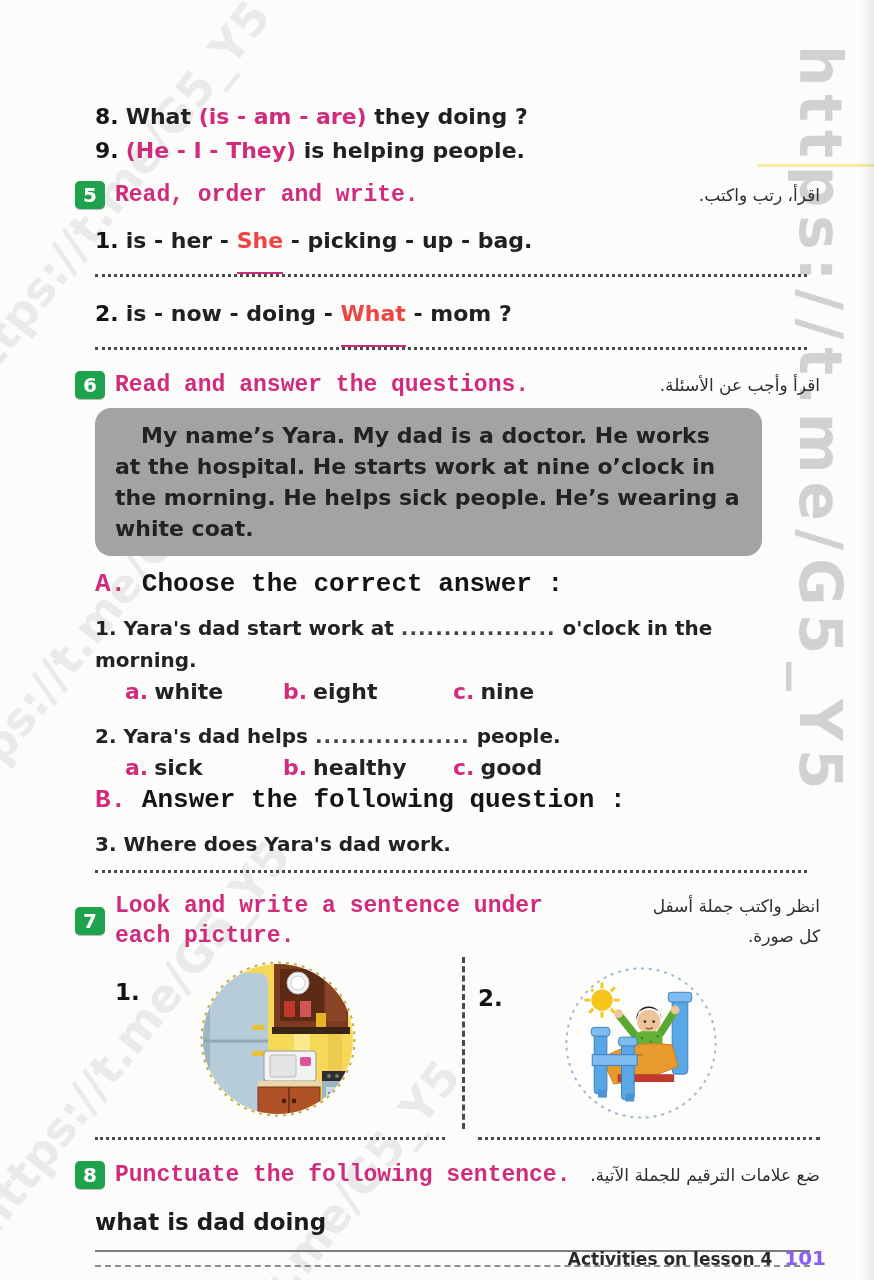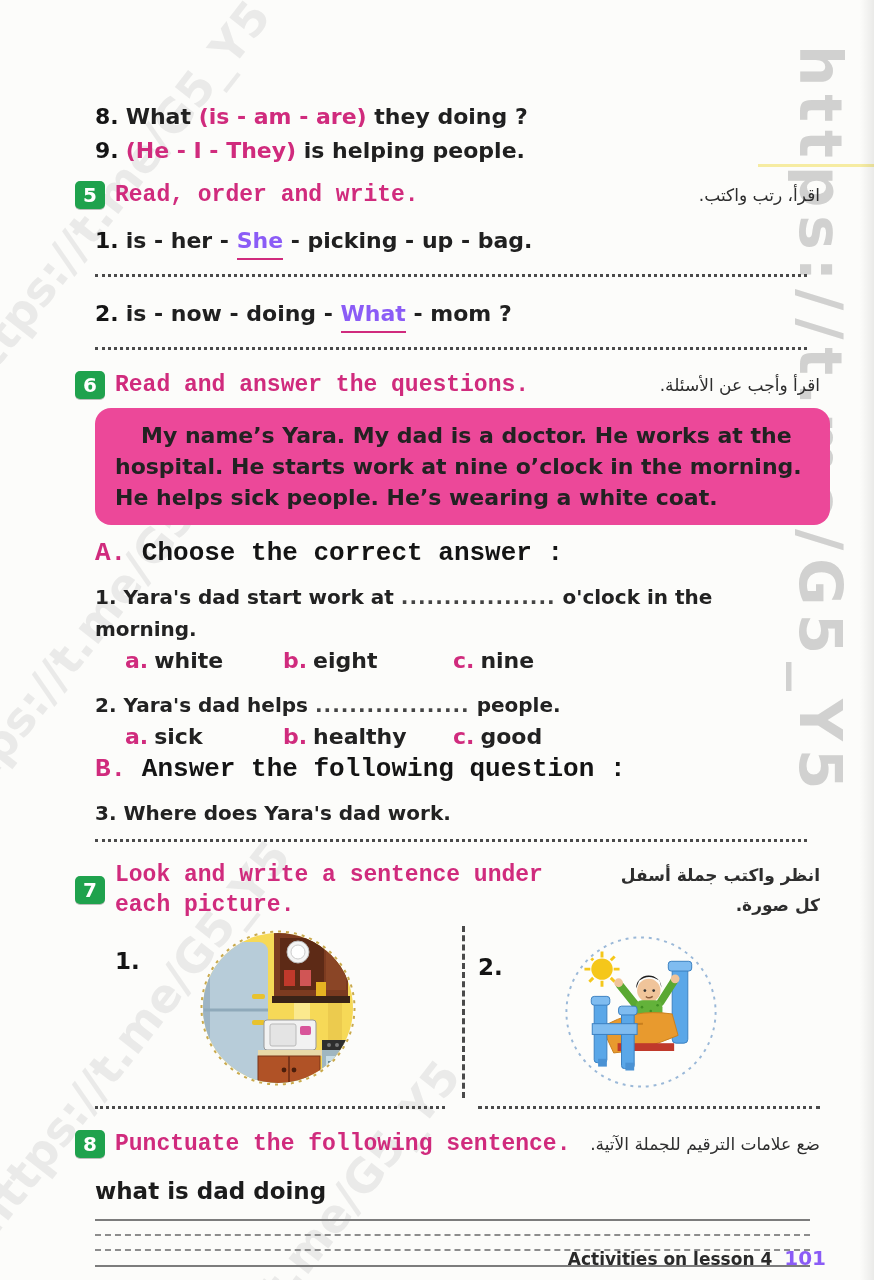--- a/index.html
+++ b/index.html
@@ -26,37 +26,37 @@
     background:linear-gradient(to right,rgba(0,0,0,0),rgba(0,0,0,0.07));z-index:2;}
   .bleed-line{position:absolute;left:758px;top:164px;width:116px;height:3px;
     background:rgba(240,222,90,0.55);z-index:0;}
   
   .content{position:absolute;left:75px;top:0;width:745px;z-index:3;}
   .spacer-top{height:100px;}
   .item{font-size:22px;font-weight:600;line-height:34px;padding-left:20px;color:#202020;}
   .item .num{font-weight:800;margin-right:7px;color:#141414;}
   .pink{color:#d02b7d;margin-top:28px;}
   .pink-bold{color:#d02b7d;font-weight:800;}
-  .und{color:#8b5cf6;border-bottom:2px solid #d02b7d;padding-bottom:5px;}
+  .und{color:#ef4444;border-bottom:2px solid #d02b7d;padding-bottom:19px;}
   .dotline{height:0;border-bottom:3px dotted #4a4a4a;margin-left:20px;width:712px;}
   
   .ex-header{display:flex;align-items:center;gap:10px;line-height:30px;}
   .num-box{
     width:30px;height:28px;border-radius:5px;background:#1fa24d;
     color:#fff;font-weight:800;font-size:20px;
     display:flex;align-items:center;justify-content:center;flex:0 0 30px;
     box-shadow:0 1px 0 rgba(0,0,0,0.25);
   }
   .ex-title{color:#d02b7d;font-size:23px;font-weight:800;font-family:Liberation Mono, monospace;}
   .ar{margin-left:auto;direction:rtl;font-size:17px;color:#2e2e2e;font-weight:500;}
-  .ar-inline{margin-left:12px;direction:rtl;font-size:17px;color:#2e2e2e;font-weight:700;}
+  .ar-inline{margin-left:12px;direction:rtl;font-size:17px;color:#2e2e2e;font-weight:400;}
   
   .passage{
-    margin-left:20px;width:735px;box-sizing:border-box;
-    background:#ec4899;border-radius:16px;
+    margin-left:20px;width:667px;box-sizing:border-box;
+    background:#a3a3a3;border-radius:16px;
     padding:12px 20px;font-size:22px;font-weight:600;line-height:31px;
     text-indent:26px;color:#222;
   }
   .part-line{font-size:26px;font-weight:800;line-height:32px;padding-left:20px;color:#141414;font-family:Liberation Mono, monospace;}
   .q-line{font-size:20px;font-weight:600;line-height:32px;padding-left:20px;margin-top:12px;}
   .q-line .num{font-weight:800;margin-right:7px;}
   .dots{color:#444;letter-spacing:1px;font-weight:600;}
   .opt-row{display:flex;padding-left:50px;font-size:22px;font-weight:600;line-height:32px;}
   .opt{display:flex;}
   .opt .letter{color:#d02b7d;font-weight:700;margin-right:6px;}

